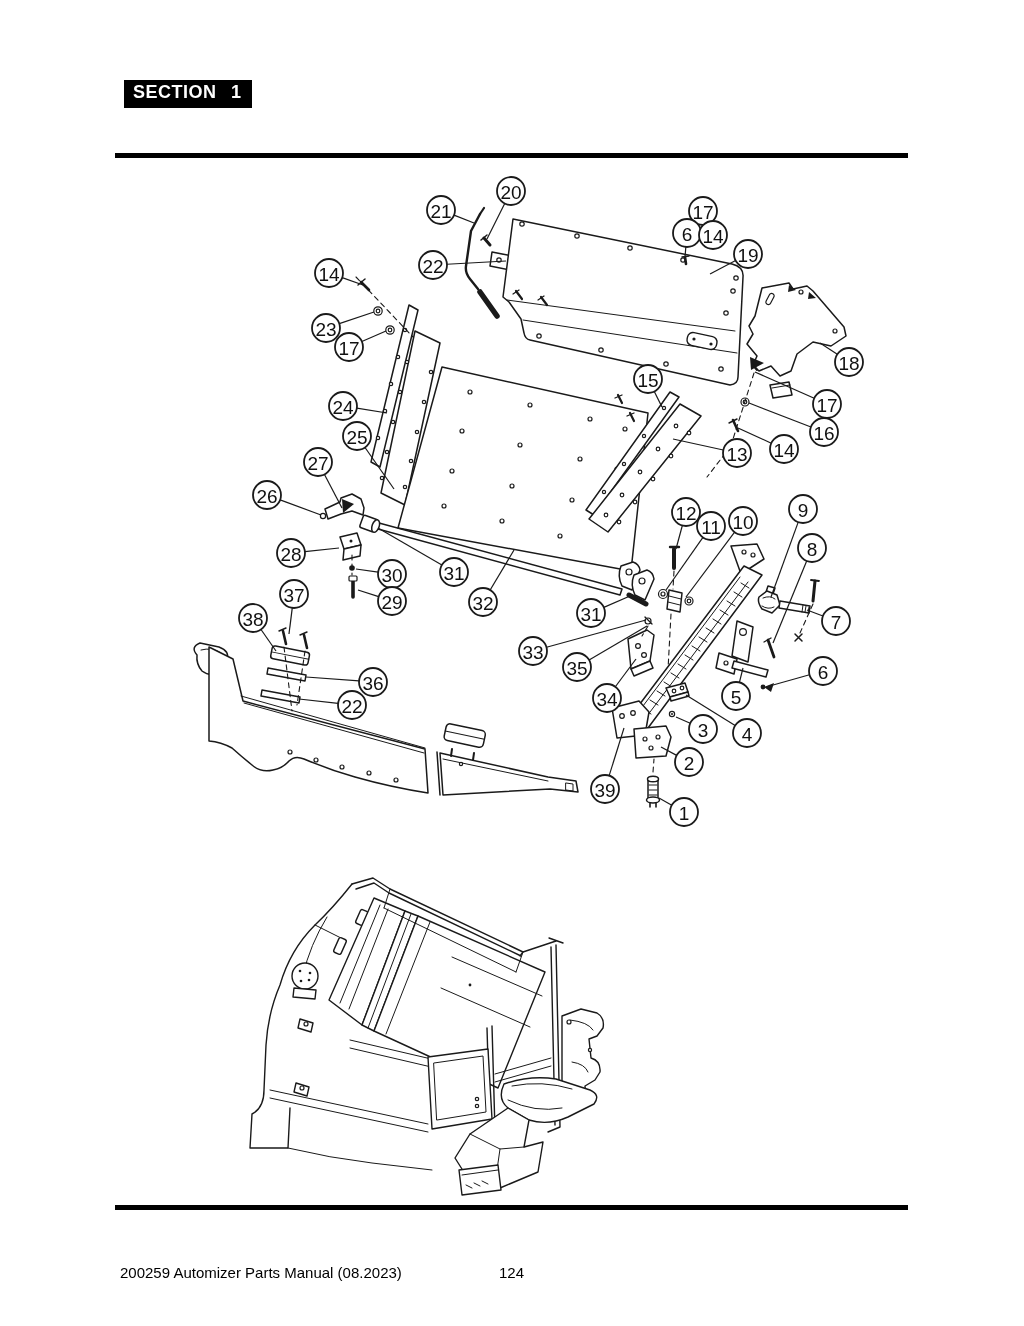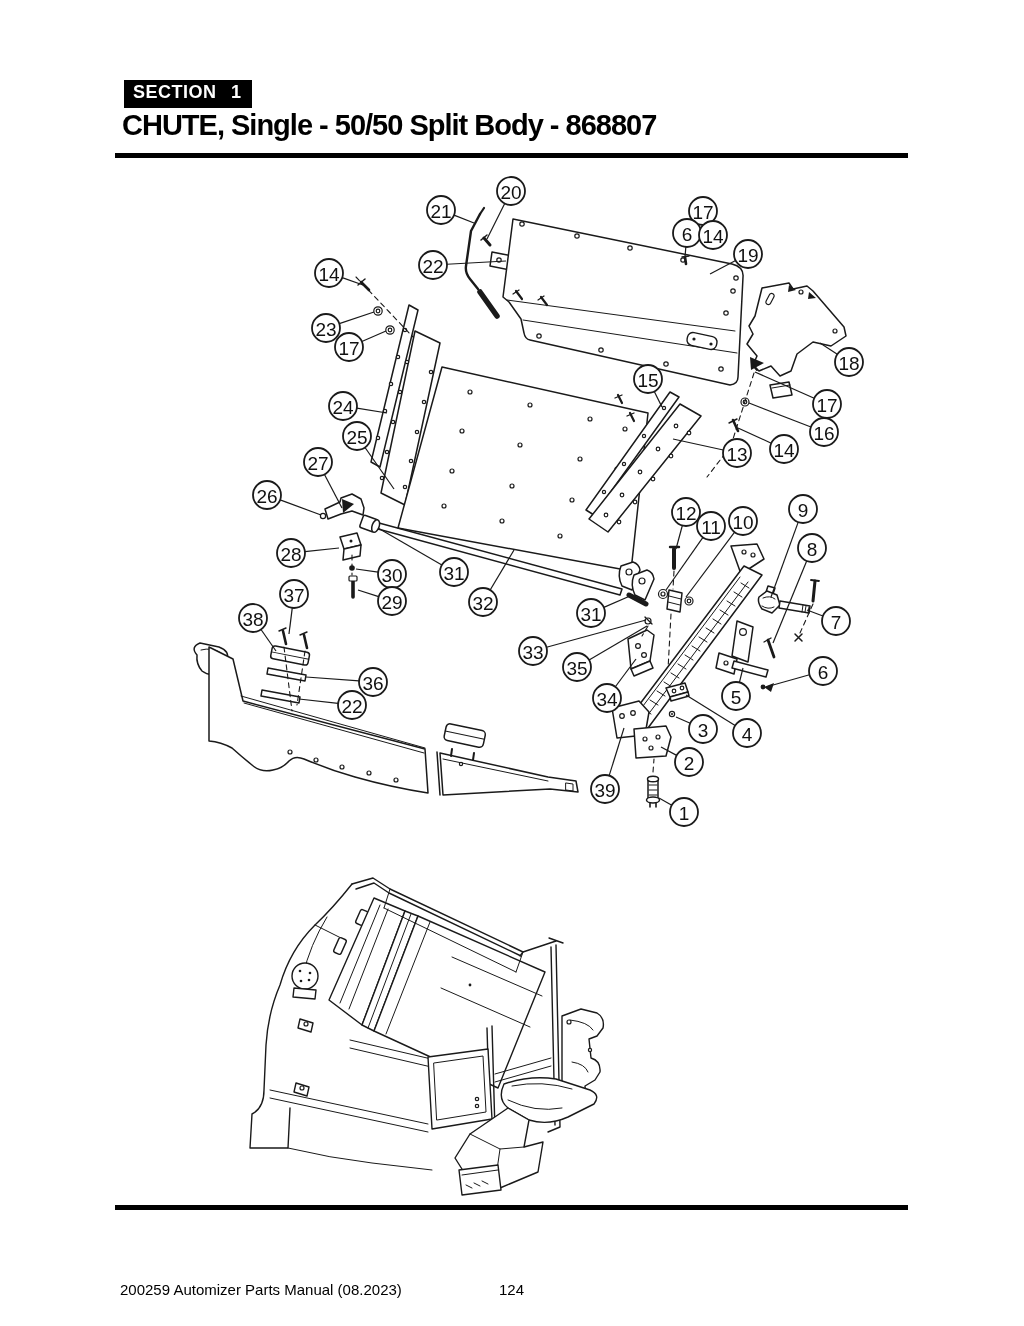--- a/index.html
+++ b/index.html
@@ -5,38 +5,37 @@
   html,body{margin:0;padding:0;background:#ffffff;}
   .page{position:relative;width:1024px;height:1326px;background:#ffffff;overflow:hidden;
         font-family:"Liberation Sans",sans-serif;color:#000;}
   .section-badge{position:absolute;left:124px;top:80px;background:#000;color:#fff;
         font-size:18px;font-weight:bold;padding:2px 10px 5px 9px;letter-spacing:.5px;word-spacing:9px;}
   .page-title{position:absolute;left:122px;top:109px;font-size:29px;font-weight:bold;
         letter-spacing:-1px;white-space:nowrap;}
   .rule{position:absolute;left:115px;width:793px;height:5px;background:#000;}
   .rule-top{top:153px;}
   .rule-bottom{top:1205px;}
-  .footer-text{position:absolute;top:1264px;font-size:15px;margin-top:17px;}
+  .footer-text{position:absolute;top:1264px;font-size:15px;}
   .manual-ref{left:120px;}
   .page-num{left:499px;}
   svg.diagram{position:absolute;left:0;top:0;width:1024px;height:1326px;}
   .f{fill:#ffffff;}
   .d{fill:#1a1a1a;stroke:none;}
   .hole{fill:#ffffff;stroke-width:1.2;}
   .thin{stroke-width:1;}
   .dash{stroke-dasharray:5 4;stroke-width:1.1;fill:none;}
   #callout-layer text{font-family:"Liberation Sans",sans-serif;font-size:19px;fill:#111;}
 </style>
 </head>
 <body>
 
 <div class="page">
 
   <div class="section-badge">SECTION 1</div>
-  <div class="page-title">CHUTE, Single - 50/50 Split Body - 868807</div>
   <div class="rule rule-top"></div>
 
   <svg class="diagram" viewBox="0 0 1024 1326">
 
     <g id="exploded-view" stroke="#1a1a1a" fill="none" stroke-width="1.5" stroke-linecap="round" stroke-linejoin="round">
 
       <g>
         <path d="M480,214 l4,-6" stroke-width="2.2"></path>
         <path d="M480,214 L471,231 L466,266 Q465,273 470,279 L478,289" stroke-width="2.4"></path>
         <path d="M480,292 L497,316" stroke-width="5.5"></path>

